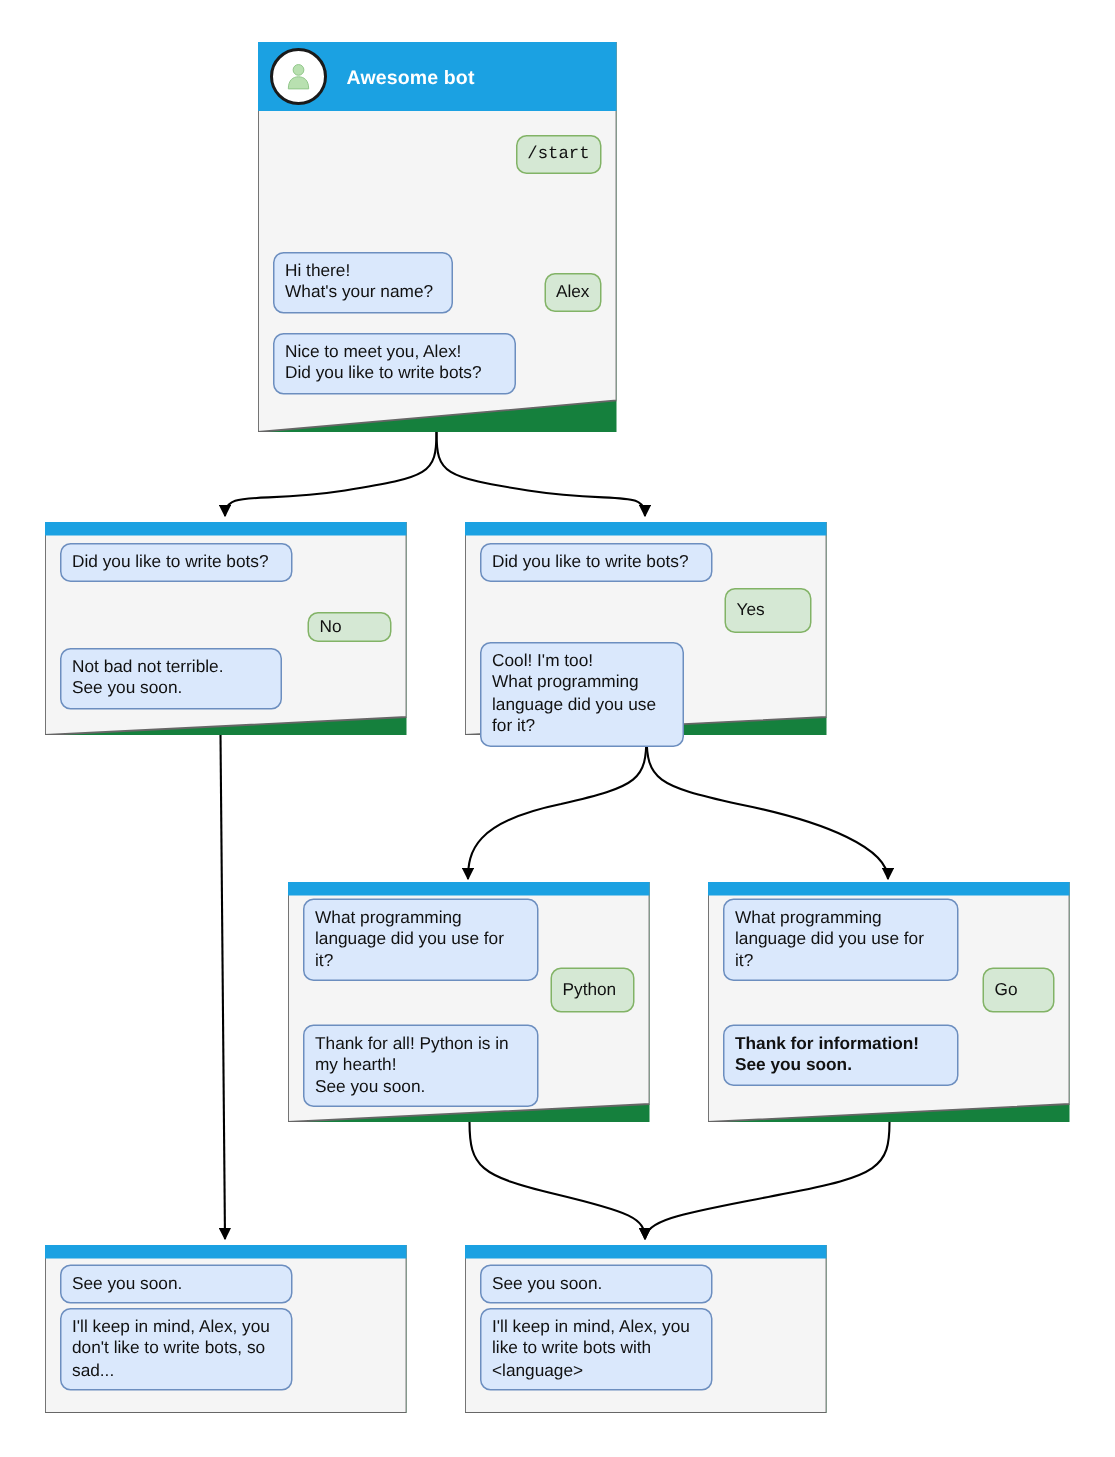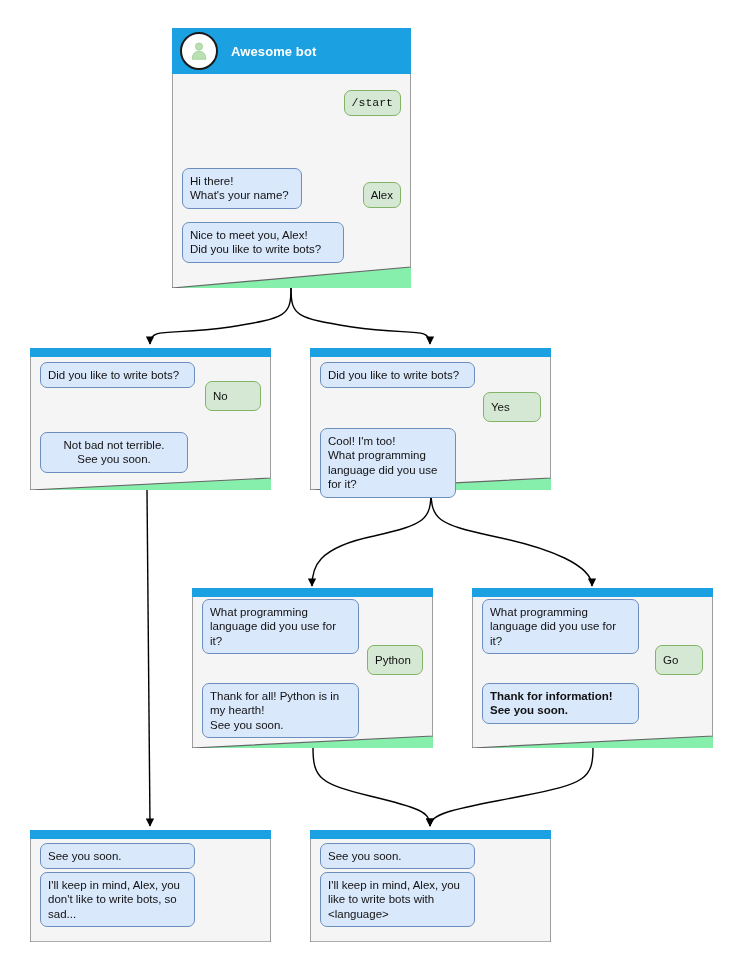--- a/index.html
+++ b/index.html
@@ -28,21 +28,21 @@
     top: 0;
     width: 743px;
     height: 971px;
     z-index: 1;
     pointer-events: none;
   }
 
   .node {
     position: absolute;
     z-index: 2;
-    background: #86efac;
+    background: #15803d;
     box-sizing: border-box;
   }
 
   
   .node-shape {
     position: absolute;
     left: 0;
     top: 0;
     width: 100%;
     height: 100%;
@@ -185,22 +185,22 @@
   </div>
 
   <div class="node" style="left:30px; top:348px; width:241px; height:142px;">
     <svg class="node-shape" viewBox="0 0 241 142" preserveAspectRatio="none">
       <polygon points="0,0 241,0 241,130 0,142" fill="#f5f5f5" stroke="#666666" stroke-width="1.2"></polygon>
     </svg>
     <div class="node-inner">
       <div class="hdr-thin"></div>
       <div class="chat">
         <div class="bubble bot" style="top:14px; width:155px;">Did you like to write bots?</div>
-        <div class="bubble user" style="top:33px; width:56px; height:30px; display:flex; align-items:center;margin-left:28px;">No</div>
-        <div class="bubble bot" style="top:84px; width:148px;text-align:center;">Not bad not terrible.
+        <div class="bubble user" style="top:60px; width:56px; height:20px; display:flex; align-items:center;margin-left:28px;">No</div>
+        <div class="bubble bot" style="top:84px; width:148px;">Not bad not terrible.
 See you soon.</div>
       </div>
     </div>
   </div>
 
   <div class="node" style="left:310px; top:348px; width:241px; height:142px;">
     <svg class="node-shape" viewBox="0 0 241 142" preserveAspectRatio="none">
       <polygon points="0,0 241,0 241,130 0,142" fill="#f5f5f5" stroke="#666666" stroke-width="1.2"></polygon>
     </svg>
     <div class="node-inner">

